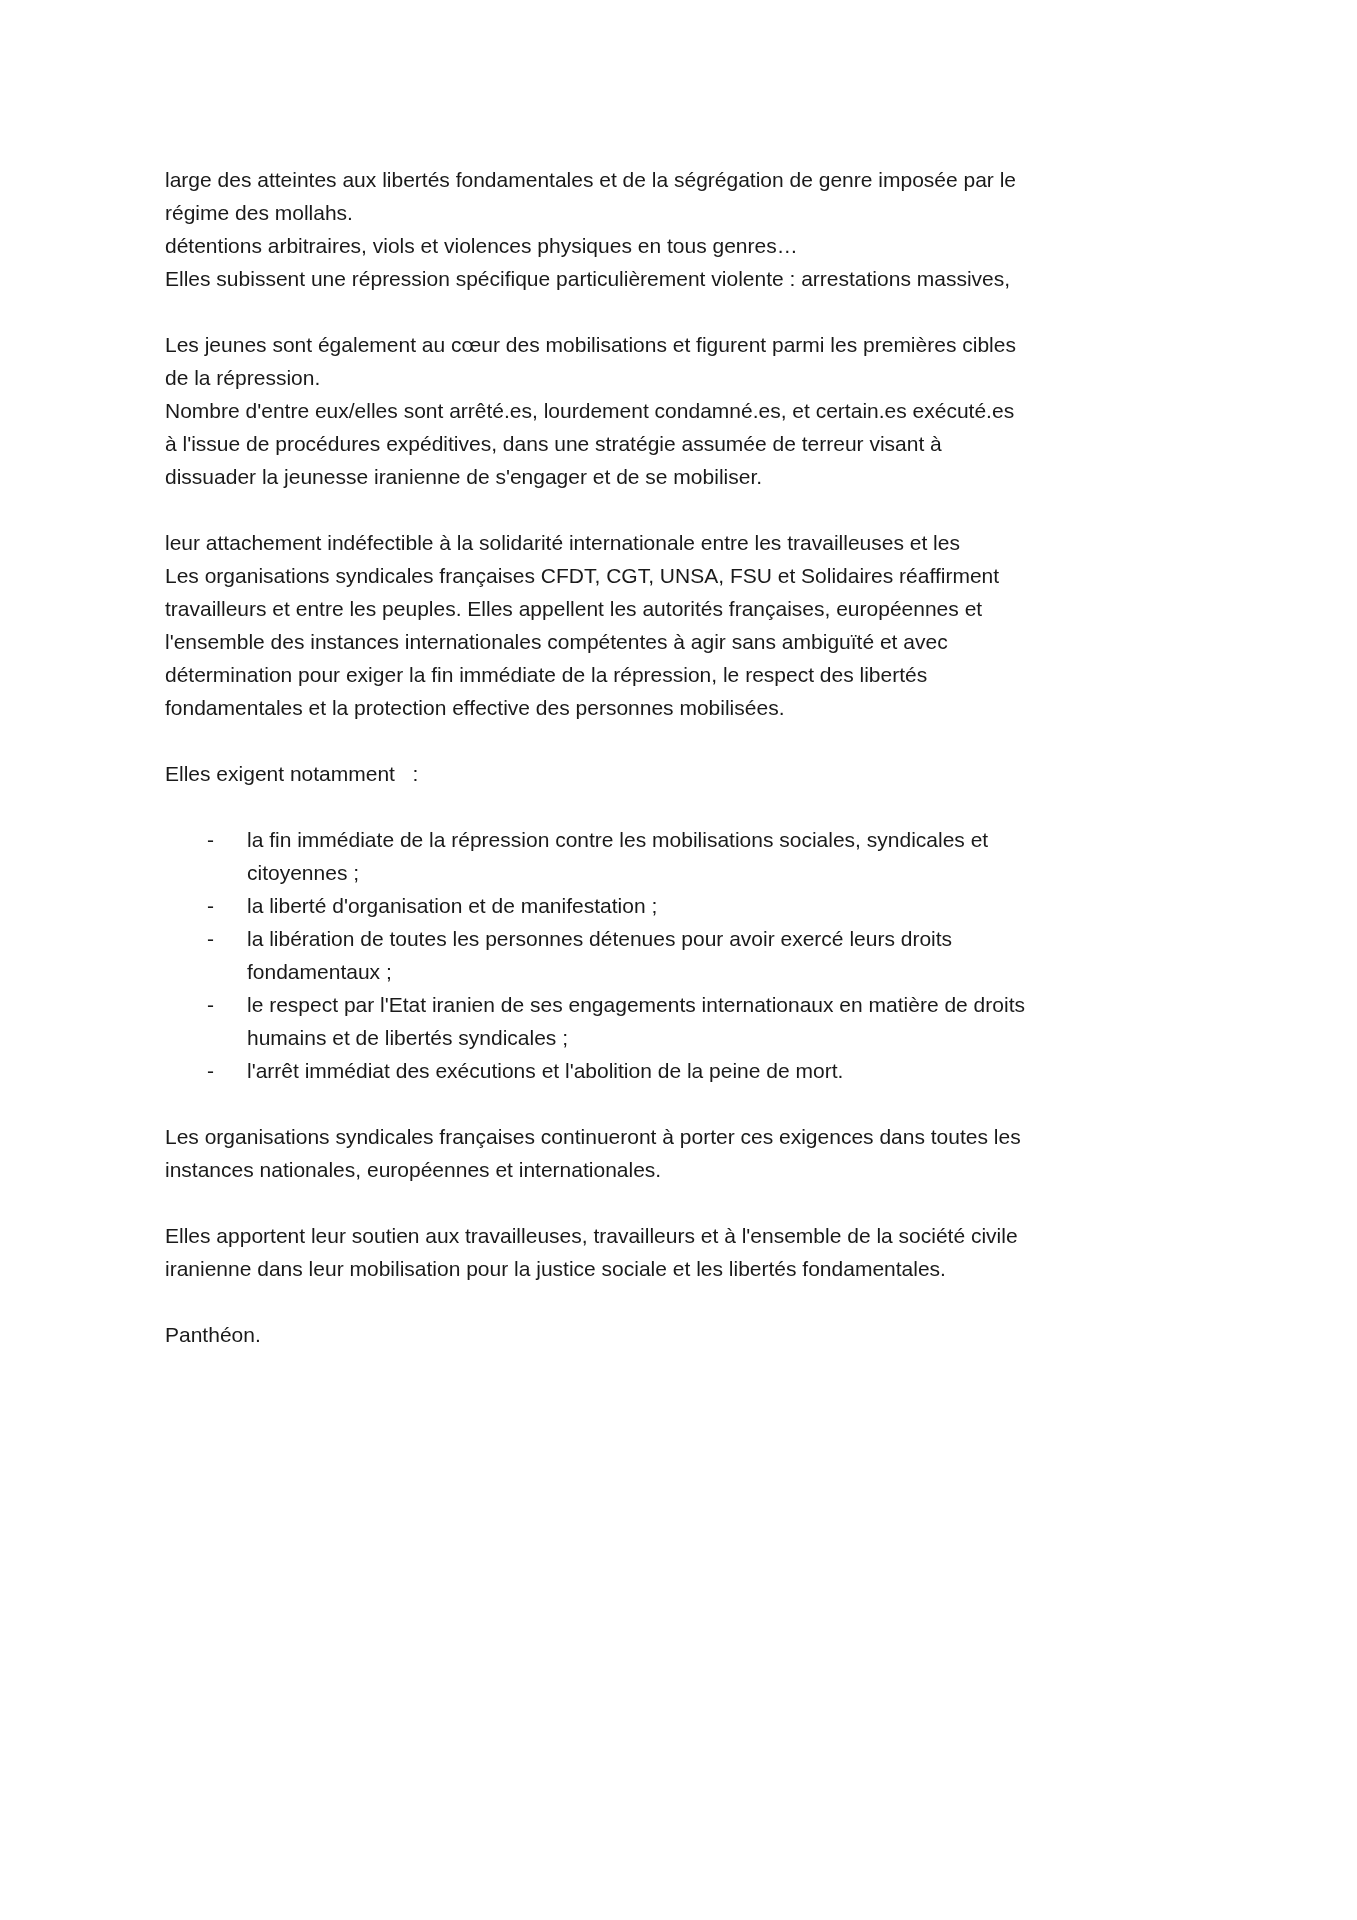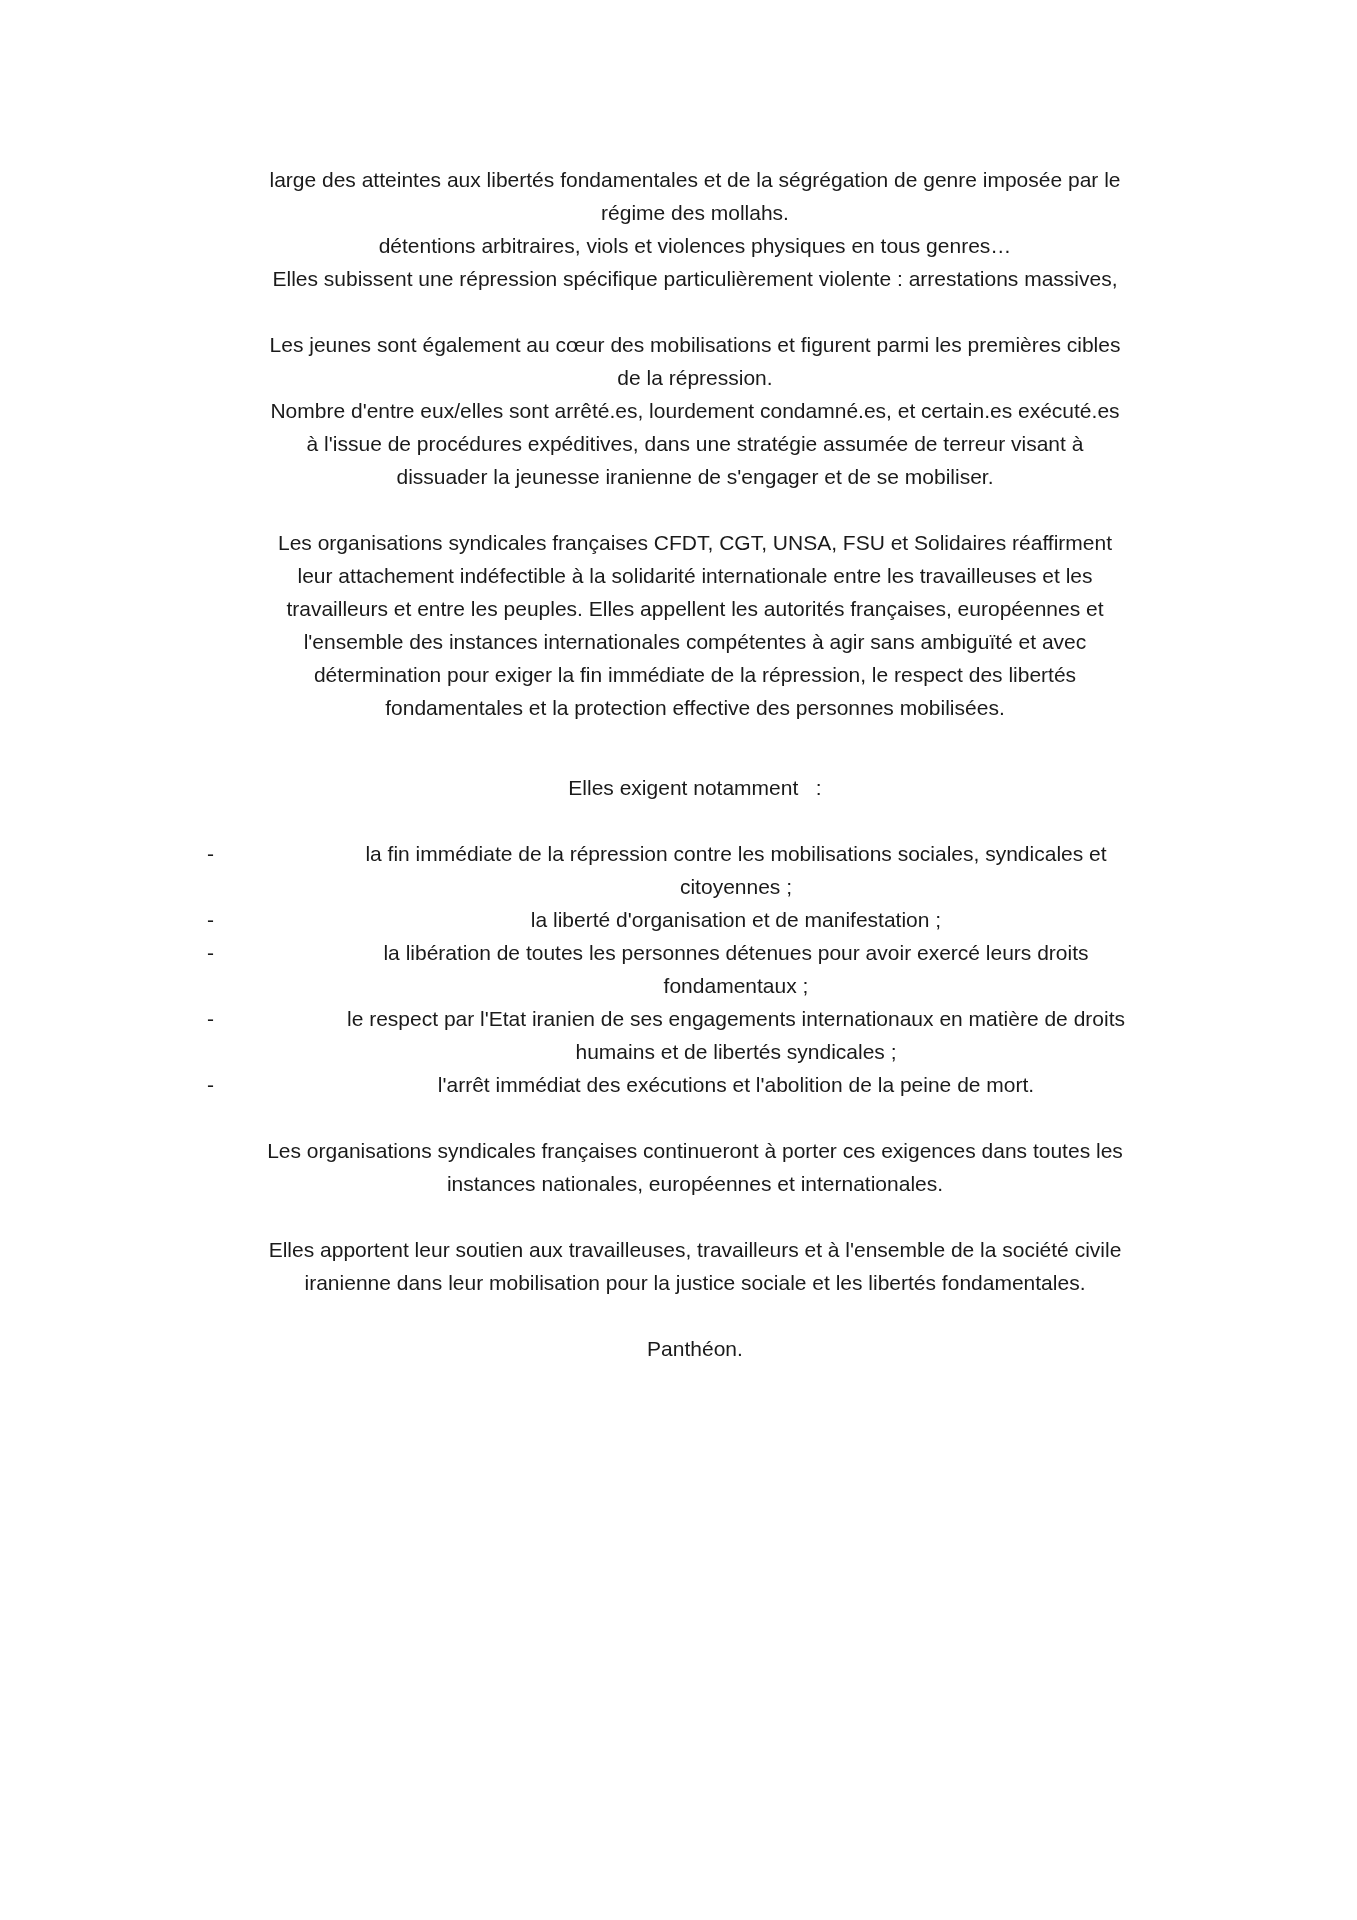--- a/index.html
+++ b/index.html
@@ -26,21 +26,20 @@
     .para {
       margin: 0;
       white-space: normal;
     }
     .gap {
       height: 33px;
     }
     .line {
       display: block;
       white-space: nowrap;
-      text-align: center;
     }
     ul.demands {
       list-style: none;
       margin: 0;
       padding: 0;
     }
     ul.demands li {
       position: relative;
       padding-left: 82px;
     }
@@ -69,31 +68,31 @@
   <p class="para">
     <span class="line">Les jeunes sont également au cœur des mobilisations et figurent parmi les premières cibles</span>
     <span class="line">de la répression.</span>
     <span class="line">Nombre d'entre eux/elles sont arrêté.es, lourdement condamné.es, et certain.es exécuté.es</span>
     <span class="line">à l'issue de procédures expéditives, dans une stratégie assumée de terreur visant à</span>
     <span class="line">dissuader la jeunesse iranienne de s'engager et de se mobiliser.</span>
   </p>
   <div class="gap"></div>
 
   <p class="para">
+    <span class="line">leur attachement indéfectible à la solidarité internationale entre les travailleuses et les</span>
     <span class="line">Les organisations syndicales françaises CFDT, CGT, UNSA, FSU et Solidaires réaffirment</span>
-    <span class="line">leur attachement indéfectible à la solidarité internationale entre les travailleuses et les</span>
     <span class="line">travailleurs et entre les peuples. Elles appellent les autorités françaises, européennes et</span>
     <span class="line">l'ensemble des instances internationales compétentes à agir sans ambiguïté et avec</span>
     <span class="line">détermination pour exiger la fin immédiate de la répression, le respect des libertés</span>
     <span class="line">fondamentales et la protection effective des personnes mobilisées.</span>
   </p>
   <div class="gap"></div>
 
   <p class="para">
-    <span class="line" style="white-space: pre; margin-top: 14px;">Elles exigent notamment   :</span>
+    <span class="line" style="white-space: pre;">Elles exigent notamment   :</span>
   </p>
   <div class="gap"></div>
 
   <ul class="demands">
     <li>
       <span class="dash">-</span>
       <span class="line">la fin immédiate de la répression contre les mobilisations sociales, syndicales et</span>
       <span class="line">citoyennes ;</span>
     </li>
     <li>

